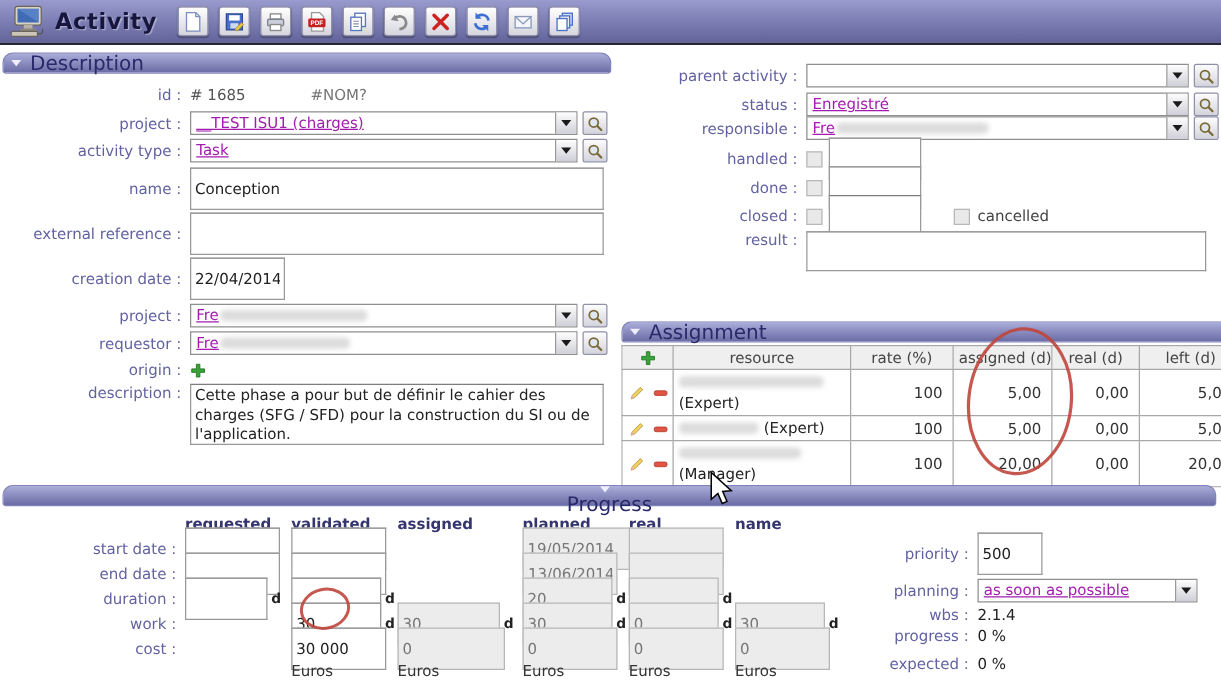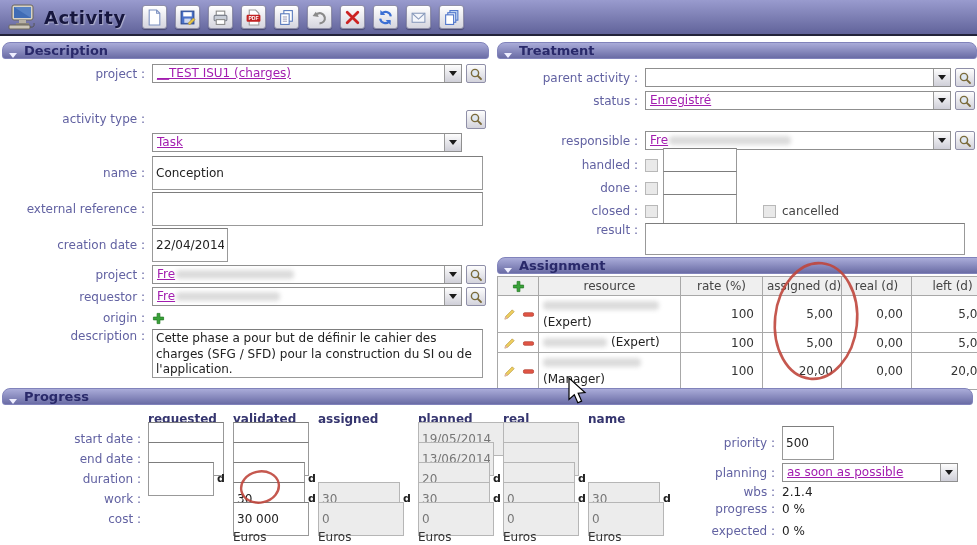--- a/index.html
+++ b/index.html
@@ -20,22 +20,22 @@
     background:linear-gradient(#ffffff,#d5d5de); border:1px solid #8f8fa8; border-radius:3px;
     display:flex; align-items:center; justify-content:center;
     box-shadow:0 1px 1px rgba(0,0,0,.3), inset 0 1px 0 #fff; }
   .tbtn svg { width:17px; height:17px; display:block; }
   .logo svg { width:30px; height:27px; display:block; }
 
   
   .panel { position:absolute; }
   .phead { height:17px; background:linear-gradient(#aaacd9,#6a6ca5);
     border:1px solid #8183bb; border-radius:8px 8px 3px 3px;
-    display:flex; align-items:flex-end; padding:0 6px;
-    color:#29296a; font-weight:bold; font-size:13px; }
+    display:flex; align-items:center; padding:0 6px;
+    color:#29296a; font-weight:normal; font-size:16px; }
   .ptri { width:0; height:0; border-left:4px solid transparent; border-right:4px solid transparent;
     border-top:5px solid #eef;  margin-right:7px; flex:none; }
 
   .frow { display:flex; align-items:center; }
   .flabel { text-align:right; color:#6262a2; padding-right:7px; flex:none; white-space:nowrap; }
   .w150 { width:150px; } .w148 { width:148px; }
 
   .inp { height:18px; border:1px solid #999; border-top-color:#7d7d7d; background:#fff;
     font:12px "DejaVu Sans","Liberation Sans",sans-serif; padding:16px 3px; color:#222; }
   .inp.dis { background:#ececec; color:#777; border-color:#b6b6b6; }
@@ -175,40 +175,45 @@
     </svg>
   </span>
 </div>
 
 <div class="panel" style="left:2px; top:42px; width:487px;">
   <div class="phead">
     <span class="ptri"></span>
     <span>Description</span>
   </div>
 
+  <div class="frow" style="margin-top:9px; height:16px;">
+    <span class="flabel w150">id :</span>
+    <span style="color:#555;">#  1685</span>
+    <span style="color:#777; margin-left:52px;">#NOM?</span>
+  </div>
 
   <div class="frow" style="margin-top:5px;">
     <span class="flabel w150">project :</span>
     <span class="combo" style="width:310px;">
       <span class="combo-val">__TEST ISU1 (charges)</span>
       <span class="combo-btn">
           <i></i>
         </span>
     </span>
     <span class="sq">
       <svg viewBox="0 0 14 14">
         <circle cx="6" cy="6" r="3.6" fill="#dfe8f2" stroke="#7a6a3a" stroke-width="1.4"></circle>
         <path d="M8.8 8.8 L12 12" stroke="#7a6a3a" stroke-width="1.8" stroke-linecap="round"></path>
       </svg>
     </span>
   </div>
 
   <div class="frow" style="margin-top:3px;">
     <span class="flabel w150">activity type :</span>
-    <span class="combo" style="width:310px;margin-top:47px;">
+    <span class="combo" style="width:310px;">
       <span class="combo-val">Task</span>
       <span class="combo-btn">
           <i></i>
         </span>
     </span>
     <span class="sq">
       <svg viewBox="0 0 14 14">
         <circle cx="6" cy="6" r="3.6" fill="#dfe8f2" stroke="#7a6a3a" stroke-width="1.4"></circle>
         <path d="M8.8 8.8 L12 12" stroke="#7a6a3a" stroke-width="1.8" stroke-linecap="round"></path>
       </svg>
@@ -271,24 +276,20 @@
     </span>
   </div>
 
   <div class="frow" style="margin-top:4px; align-items:flex-start;">
     <span class="flabel w150">description :</span>
     <textarea class="ta" style="width: 331px; height: 49px;">Cette phase a pour but de définir le cahier des charges (SFG / SFD) pour la construction du SI ou de l'application.</textarea>
   </div>
 </div>
 
 <div class="panel" style="left:497px; top:42px; width:480px;">
-  <div class="phead">
-    <span class="ptri"></span>
-    <span>Treatment</span>
-  </div>
 
   <div class="frow" style="margin-top:9px;">
     <span class="flabel w148">parent activity :</span>
     <span class="combo" style="width:306px;">
       <span class="combo-val"></span>
       <span class="combo-btn">
           <i></i>
         </span>
     </span>
     <span class="sq">
@@ -308,21 +309,21 @@
         </span>
     </span>
     <span class="sq">
       <svg viewBox="0 0 14 14">
         <circle cx="6" cy="6" r="3.6" fill="#dfe8f2" stroke="#7a6a3a" stroke-width="1.4"></circle>
         <path d="M8.8 8.8 L12 12" stroke="#7a6a3a" stroke-width="1.8" stroke-linecap="round"></path>
       </svg>
     </span>
   </div>
 
-  <div class="frow" style="margin-top:21px;">
+  <div class="frow" style="margin-top:0;">
     <span class="flabel w148">responsible :</span>
     <span class="combo" style="width:306px;">
       <span class="combo-val"><span>Fre</span><span class="smudge" style="width:122px; margin-left:1px;"></span></span>
       <span class="combo-btn">
           <i></i>
         </span>
     </span>
     <span class="sq">
       <svg viewBox="0 0 14 14">
         <circle cx="6" cy="6" r="3.6" fill="#dfe8f2" stroke="#7a6a3a" stroke-width="1.4"></circle>
@@ -434,21 +435,21 @@
       <td class="num" style="padding-right:22px;">100</td>
       <td class="num">20,00</td>
       <td class="num">0,00</td>
       <td class="num">20,00</td>
     </tr>
   </tbody>
     </table>
 </div>
 
 <div class="panel" style="left:2px; top:388px; width:973px;">
-  <div class="phead" style="width:971px;">
+  <div class="phead" style="width:971px;flex-direction:column;">
     <span class="ptri"></span>
     <span>Progress</span>
   </div>
 
   <div class="prow" style="margin-top:6px; height:16px;">
     <span class="plabel"></span>
     <span class="slot s85 colhead">requested</span>
     <span class="slot s85 colhead">validated</span>
     <span class="slot s100 colhead">assigned</span>
     <span class="slot s85 colhead">planned</span>

